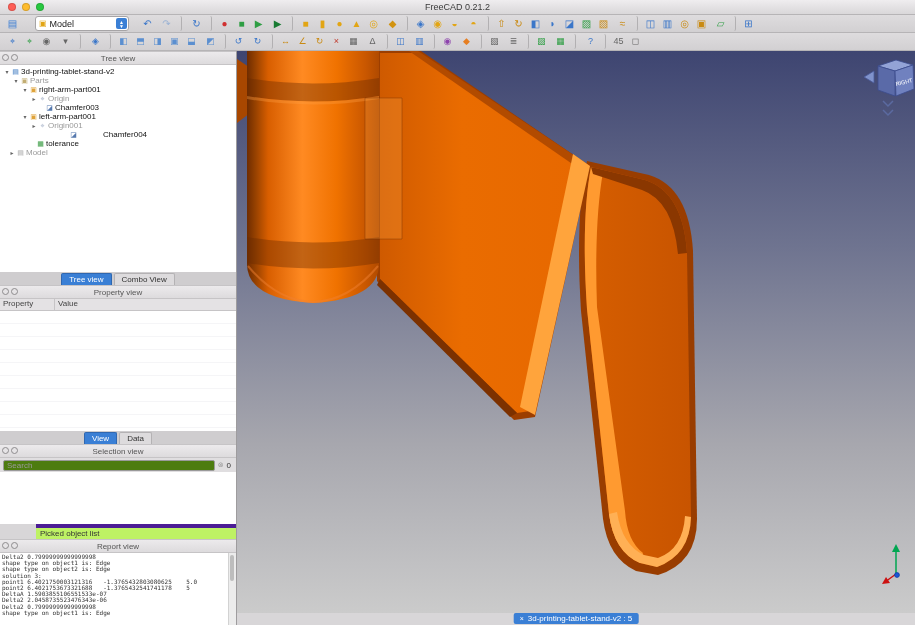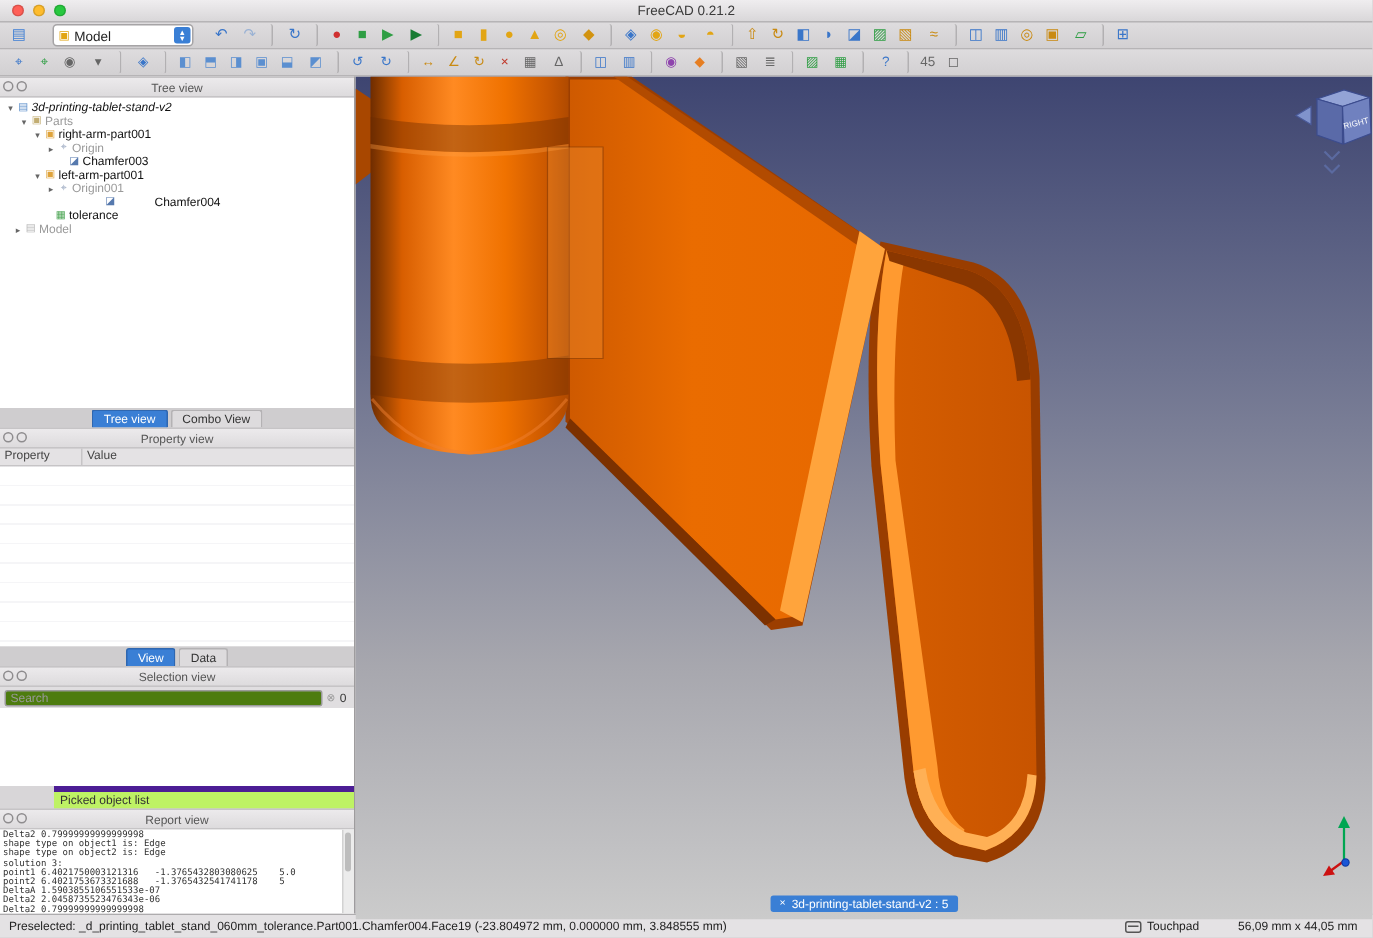--- a/index.html
+++ b/index.html
@@ -373,21 +373,21 @@
           <span class="dockbtn"></span>
         </span>
         <span>Tree view</span>
       </div>
 
       <div class="tree-body">
 
           <div class="tree-row" style="padding-left: 3px;">
             <span class="tw">▾</span>
             <span class="ti" style="color: rgb(79, 134, 198);">▤</span>
-            <span class="tl2" style="color: rgb(17, 17, 17); font-style: italic;">3d-printing-tablet-stand-v2</span>
+            <span class="tl2" style="color: rgb(17, 17, 17);">3d-printing-tablet-stand-v2</span>
           </div>
 
           <div class="tree-row" style="padding-left: 12px;">
             <span class="tw">▾</span>
             <span class="ti" style="color: rgb(194, 173, 114);">▣</span>
             <span class="tl2" style="color: rgb(154, 154, 154);">Parts</span>
           </div>
 
           <div class="tree-row" style="padding-left: 21px;">
             <span class="tw">▾</span>
@@ -598,21 +598,13 @@
         </g>
       </svg>
 
       <div class="vp-tab">
         <span class="x">×</span>
         <span>3d-printing-tablet-stand-v2 : 5</span>
       </div>
     </div>
   </div>
 
-  <div class="statusbar">
-    <span class="status-msg">Preselected: _d_printing_tablet_stand_060mm_tolerance.Part001.Chamfer004.Face19 (-23.804972 mm, 0.000000 mm, 3.848555 mm)</span>
-    <span class="touchpad-wrap">
-      <span class="touchpad-ic"></span>
-      <span>Touchpad</span>
-    </span>
-    <span class="dims">56,09 mm x 44,05 mm</span>
-  </div>
 </div>
 
 </body></html>

